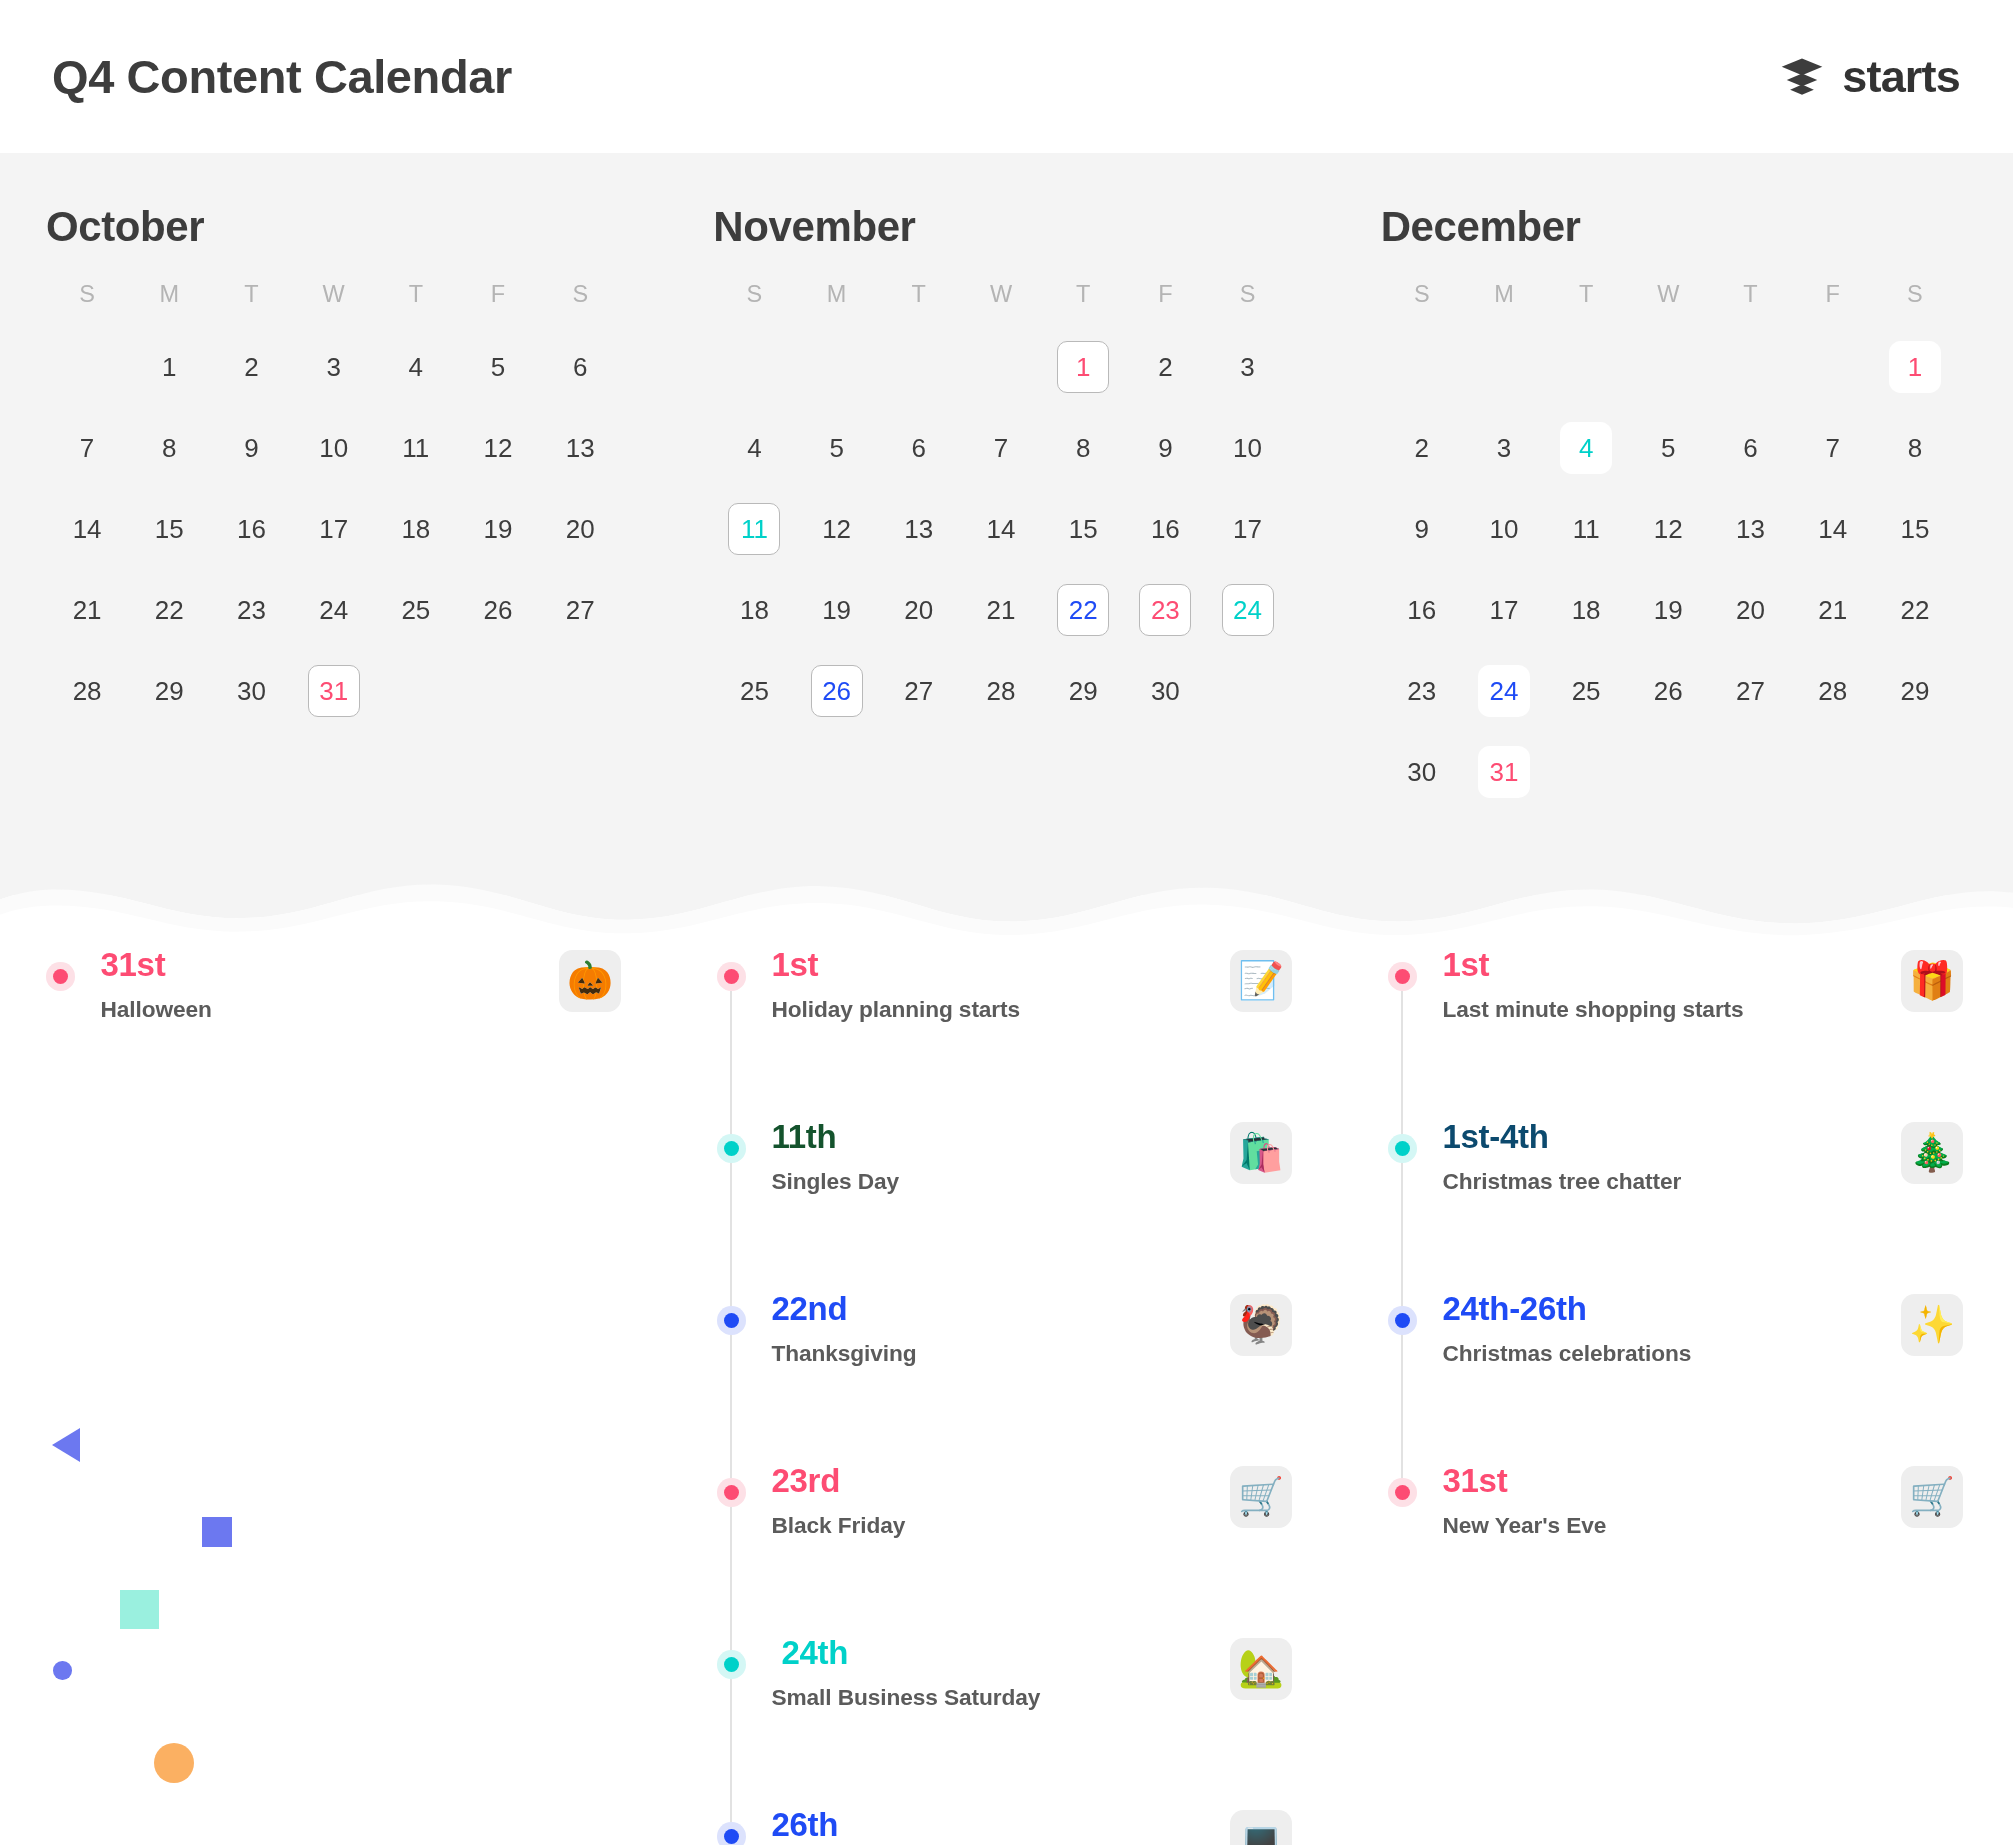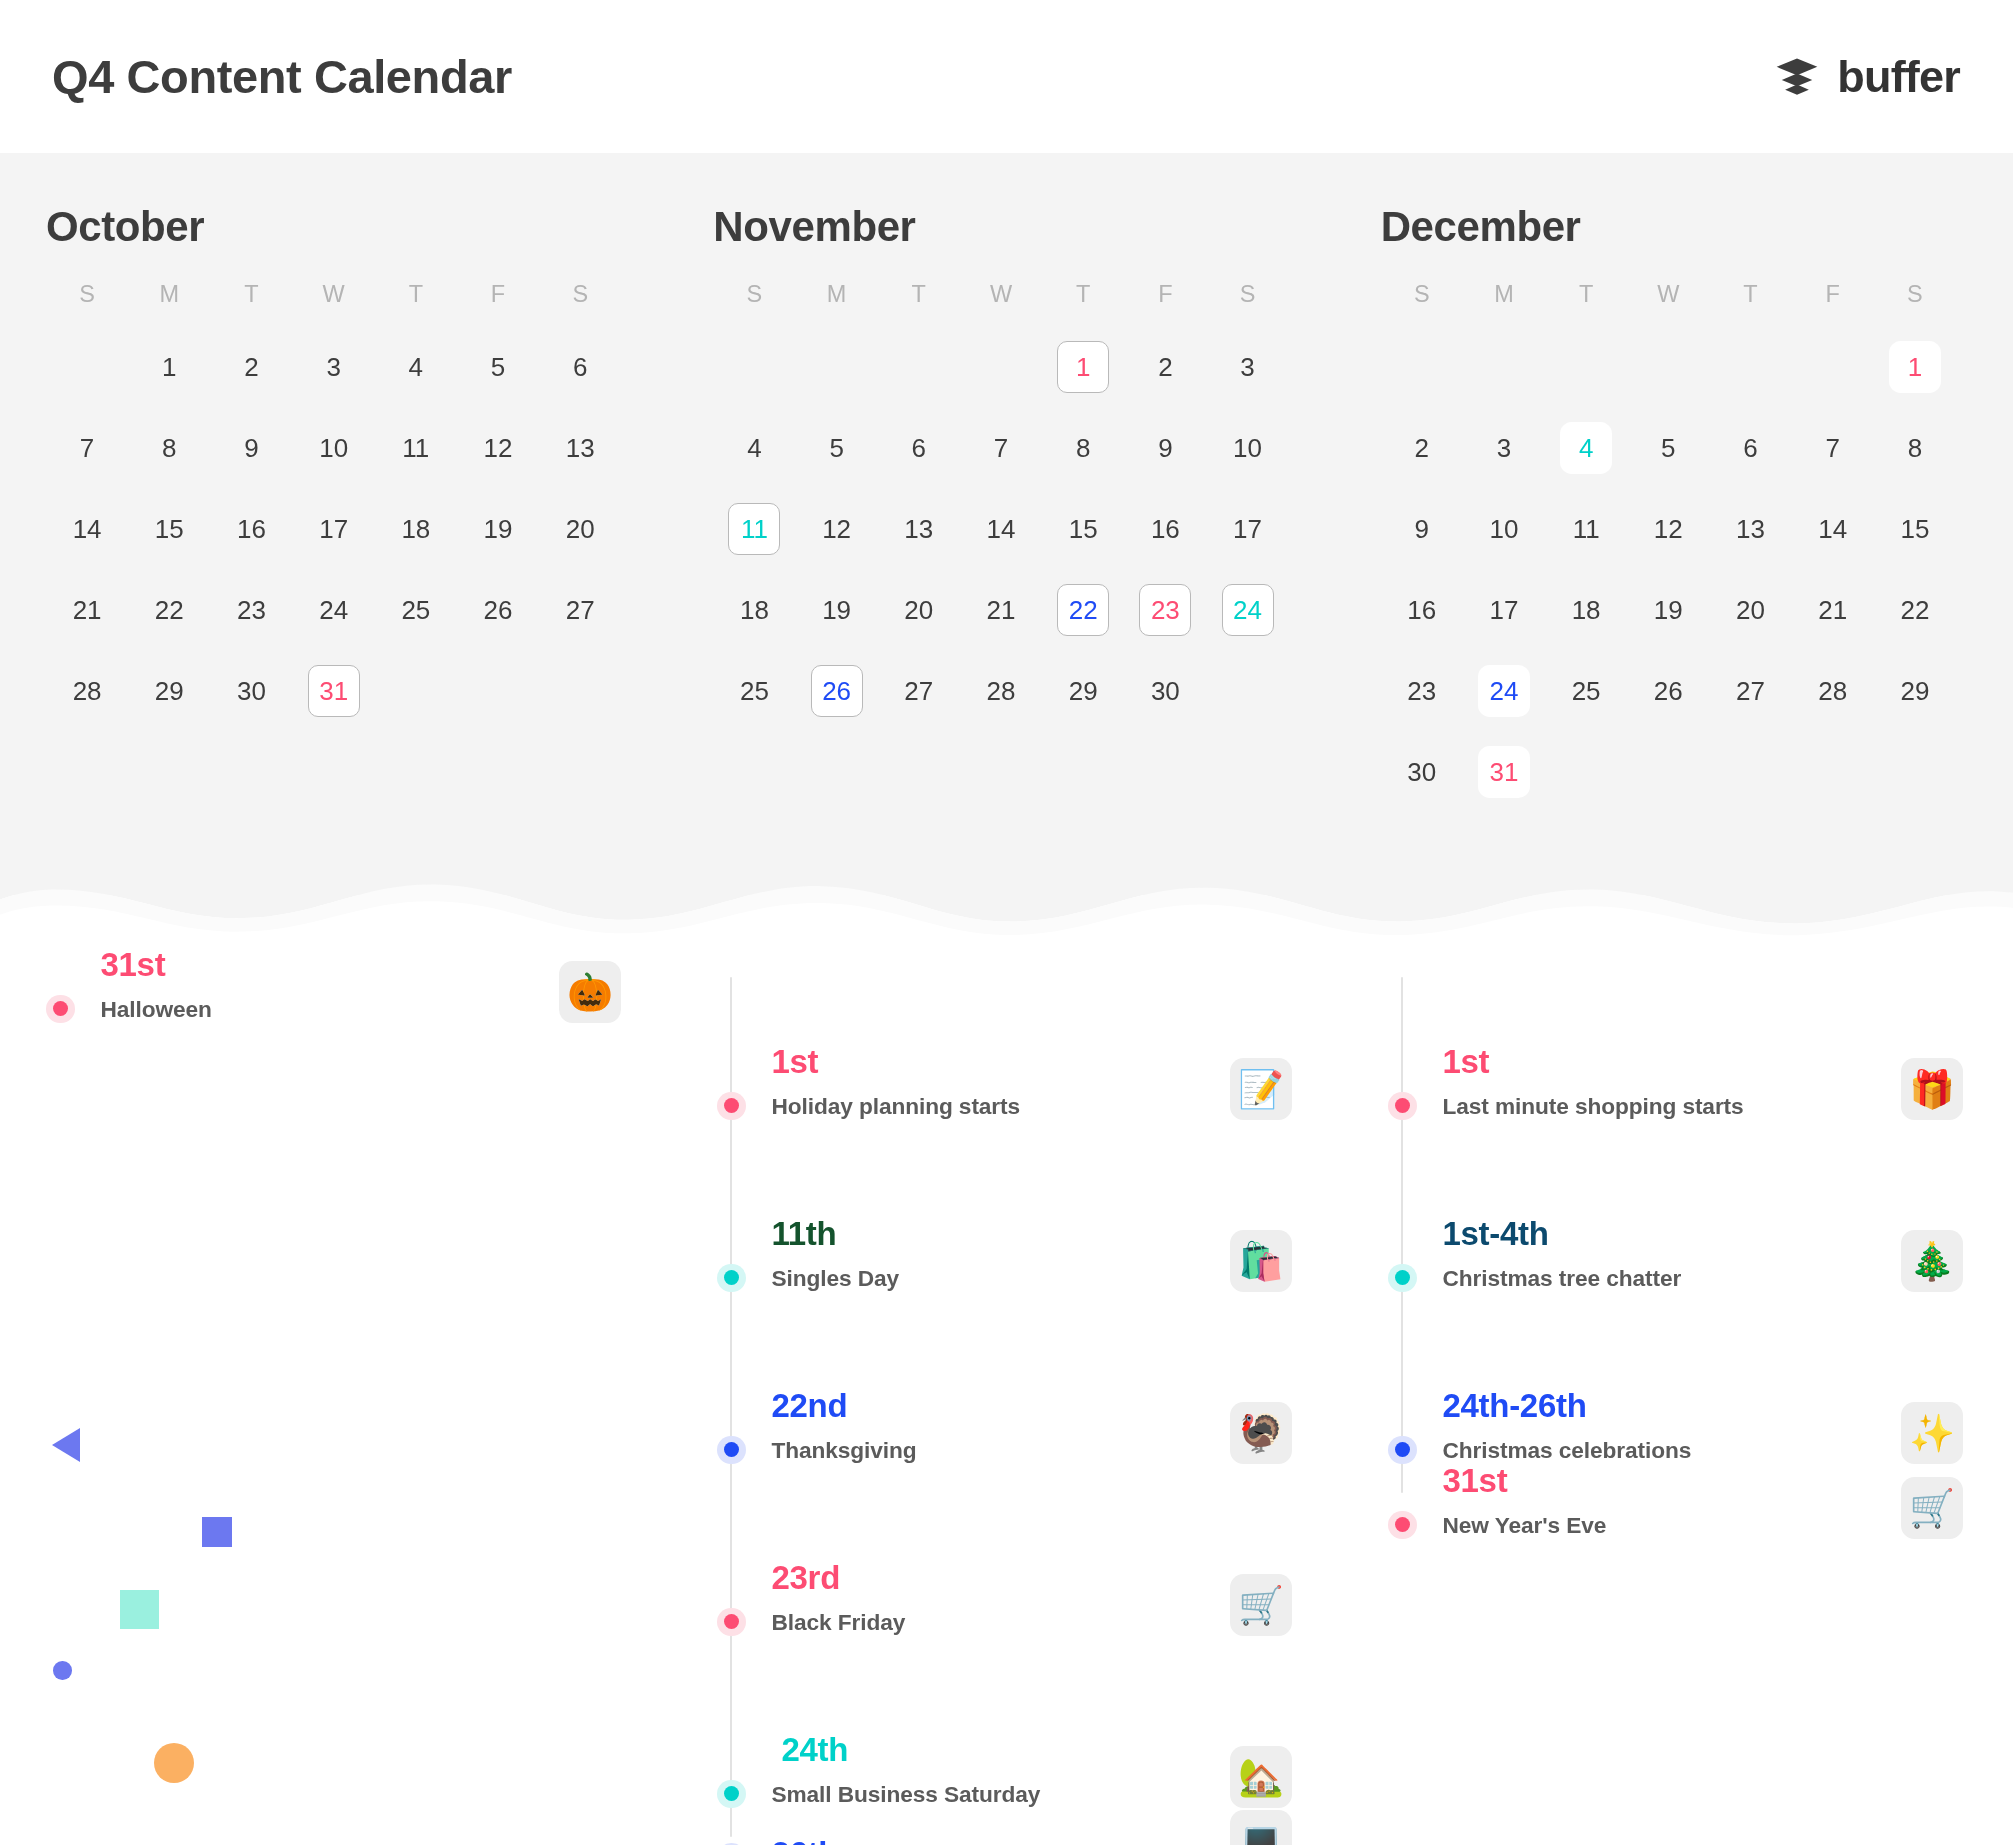--- a/index.html
+++ b/index.html
@@ -143,21 +143,21 @@
     position: absolute;
     left: 12.6px;
     width: 2.5px;
     background: #e2e2e2;
     border-radius: 1.7px;
   }
   .tl-item {
     position: relative;
     height: 172px;
     display: flex;
-    align-items: flex-end;
+    align-items: flex-start;
   }
   .tl-item:last-child { height: auto; }
   .dot-wrap {
     position: relative;
     width: 28.5px; height: 28.5px;
     flex: 0 0 28.5px;
     margin-top: 14.3px;
     display: flex;
     align-items: center;
     justify-content: center;
@@ -223,21 +223,21 @@
 <div class="page">
 
   <div class="header">
     <div class="page-title">Q4 Content Calendar</div>
     <div class="brand">
       <svg class="brand-mark" viewBox="0 0 52 52">
         <polygon points="26,4 50,14 26,24 2,14" fill="#3d3d3d"></polygon>
         <polygon points="26,22 44,29.5 26,37 8,29.5" fill="#3d3d3d"></polygon>
         <polygon points="26,35 40,41 26,47 12,41" fill="#3d3d3d"></polygon>
       </svg>
-      <div class="brand-name">buffer</div>
+      <div class="brand-name">starts</div>
     </div>
   </div>
 
   <div class="cal-band">
     <div class="cal-grid" id="cal-grid">
         <div class="month">
           <div class="month-name">October</div>
           <div class="dow-row">
             <div class="dow">S</div>
             <div class="dow">M</div>

